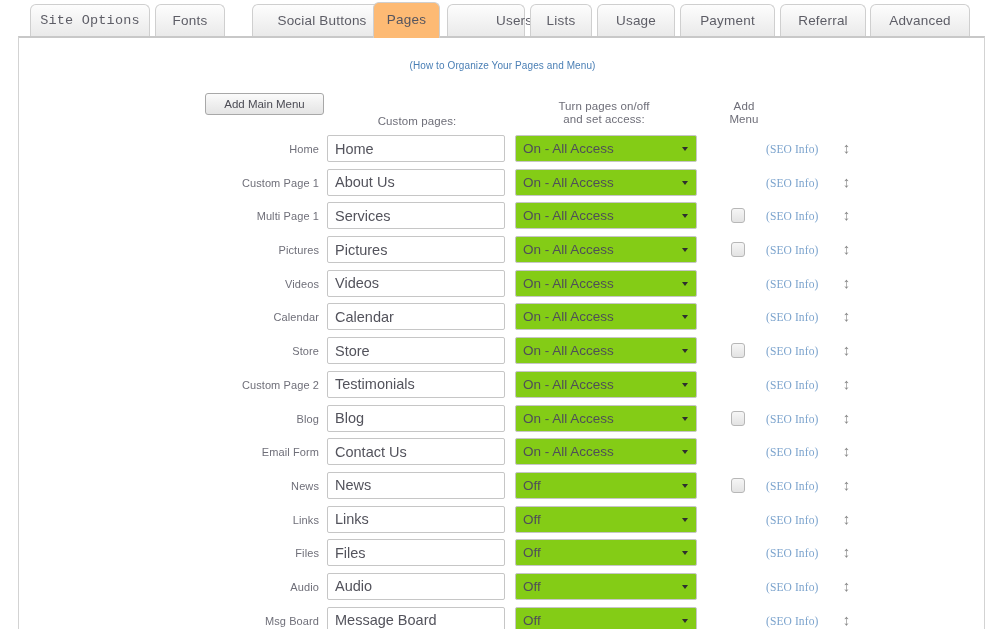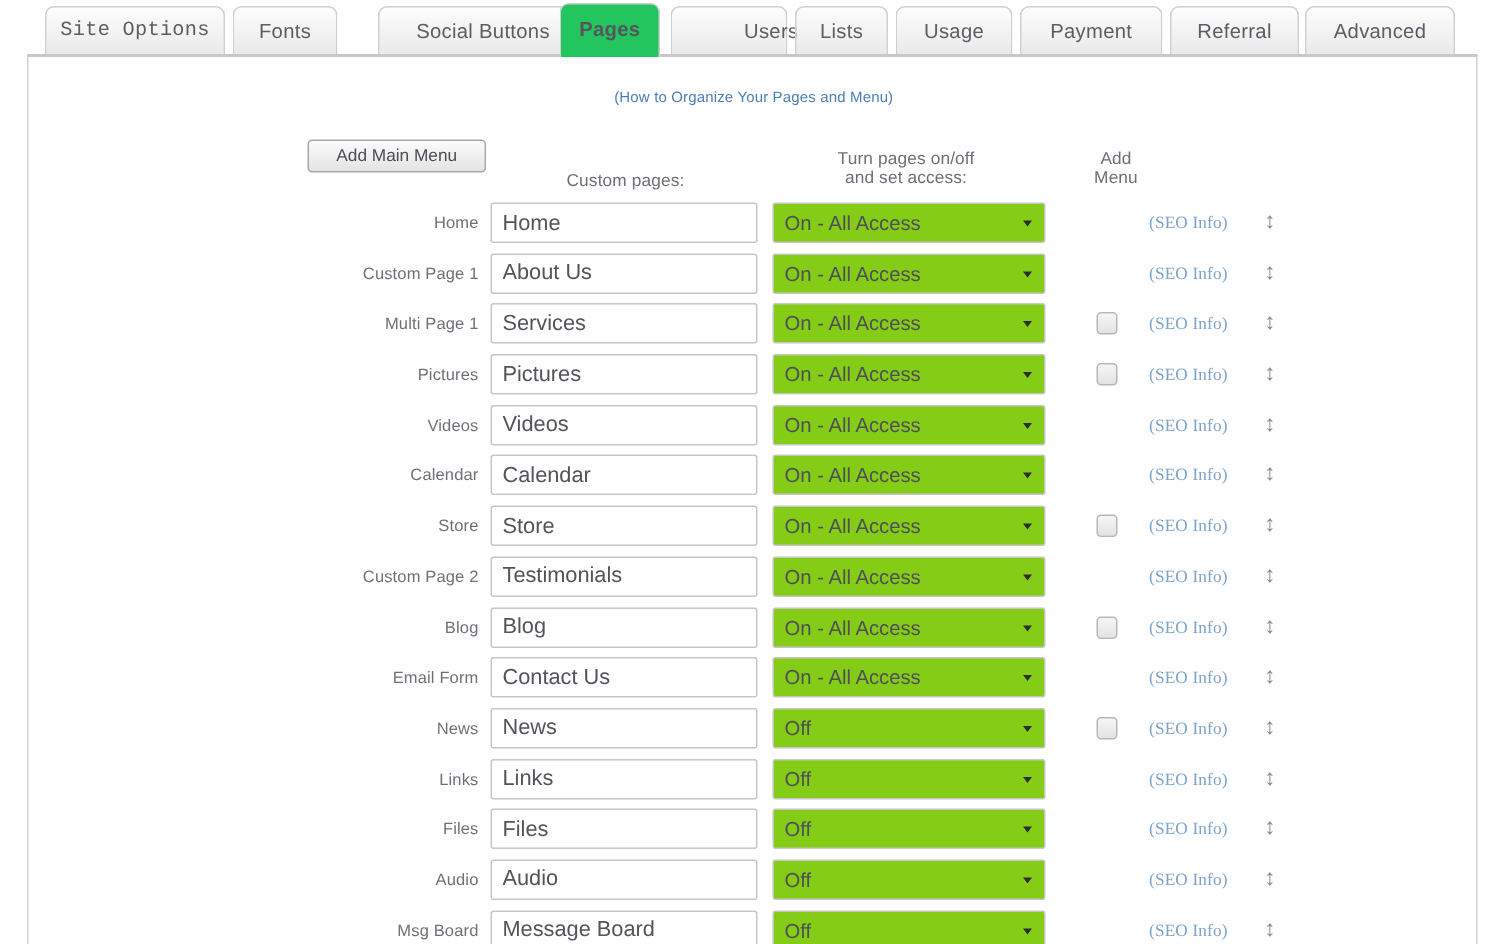--- a/index.html
+++ b/index.html
@@ -33,28 +33,27 @@
     border-radius: 6px 6px 0 0;
     background: linear-gradient(to bottom, #fdfdfd 0%, #f2f2f2 55%, #e9e9e9 100%);
     color: #5d5d66;
     font-size: 13.5px;
     line-height: 31px;
     text-align: center;
     white-space: nowrap;
     letter-spacing: .2px;
   }
   .tab.active {
-    background: #22c55e;
+    background: #fdba74;
     color: #55555f;
     border-color: #cfcfcf;
     top: 2px;
     height: 36px;
     line-height: 34px;
     z-index: 5;
-    font-weight: bold;
   }
 
   
   #content-panel {
     position: absolute;
     left: 18px;
     top: 36px;
     width: 967px;
     height: 600px;
     box-sizing: border-box;

